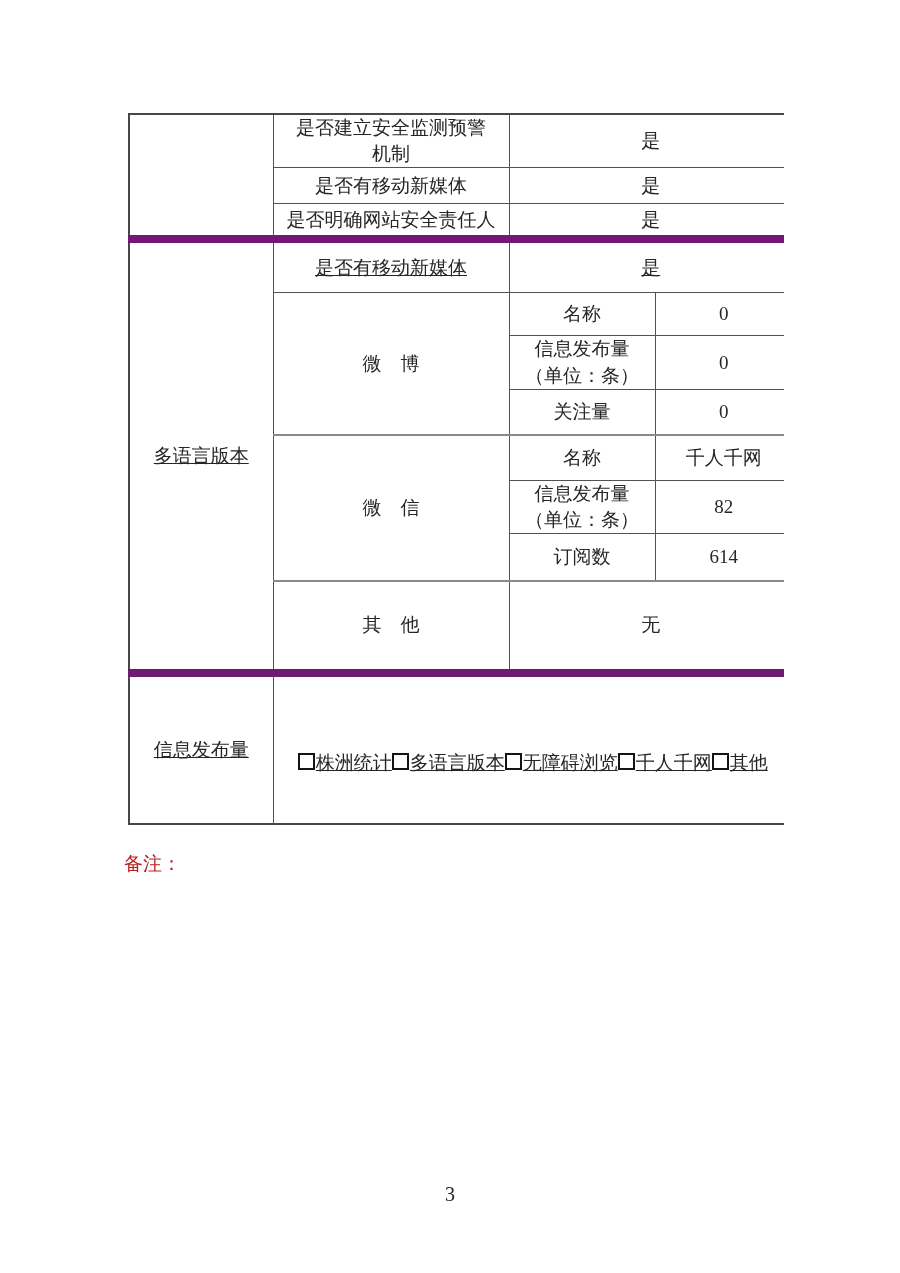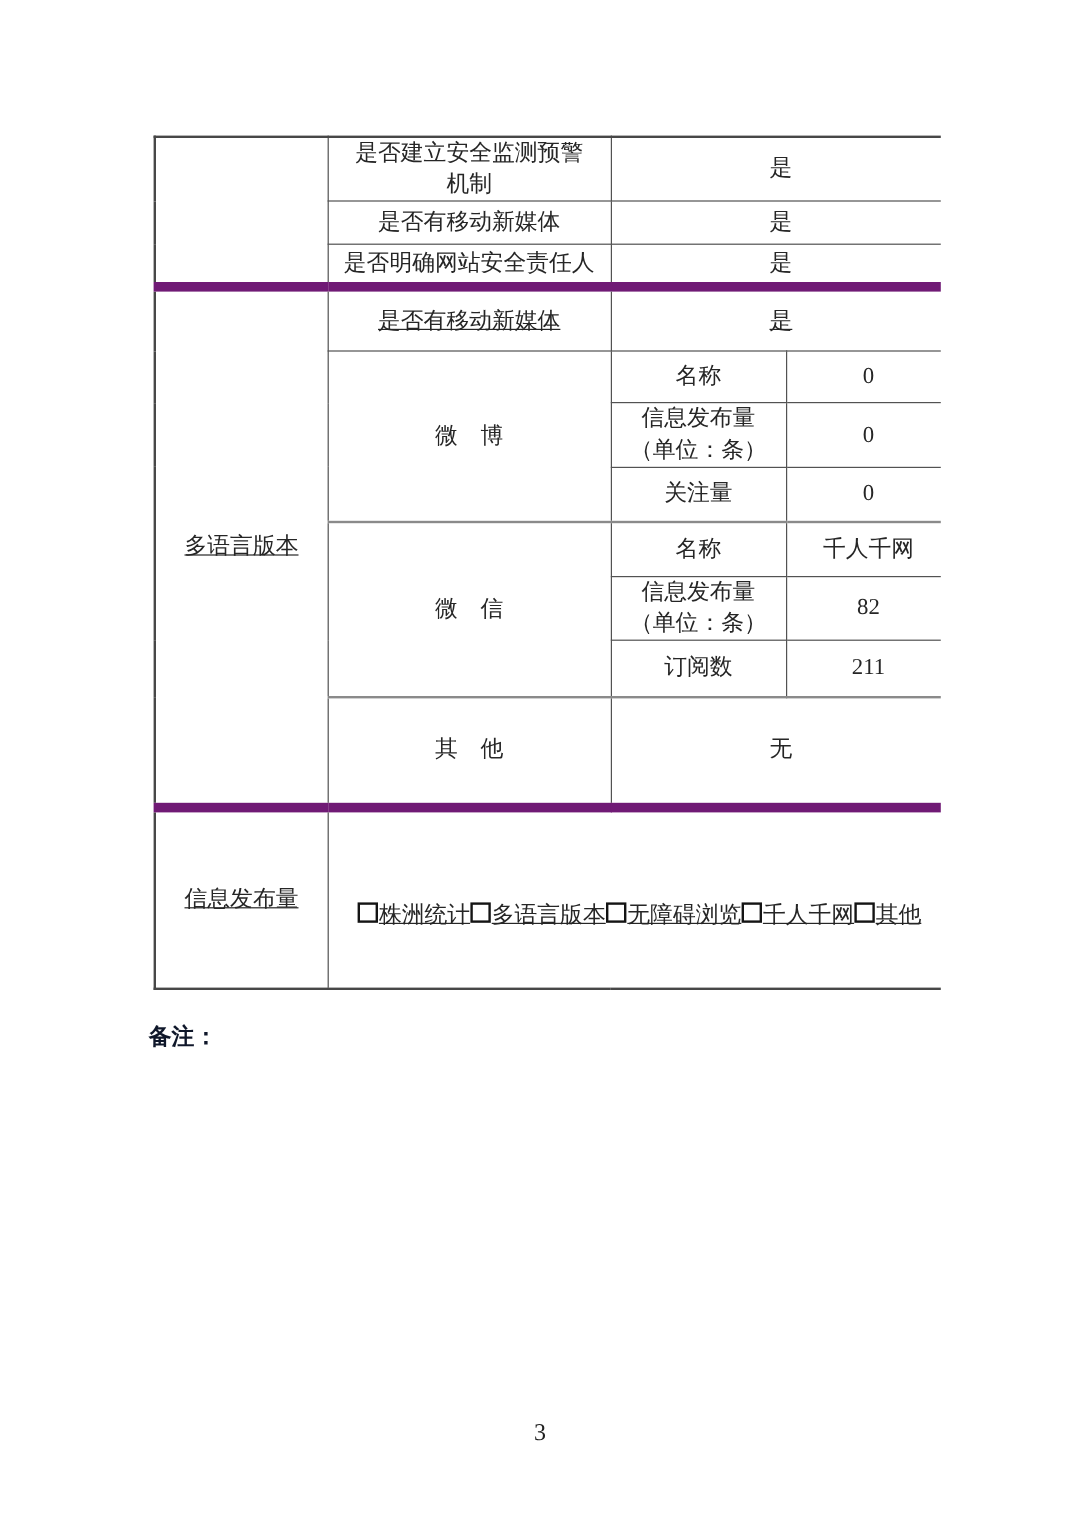--- a/index.html
+++ b/index.html
@@ -27,21 +27,21 @@
   td.cat { font-size:19px; }
   td.checks { text-align:center; letter-spacing:0; }
   .cbx {
     display:inline-block; width:13px; height:13px;
     border:2px solid #141414; background:#ffffff;
     vertical-align:-1px; margin:0 1px 0 0;
   }
   .opt { display:inline; }
   .notes {
     position:absolute; left:124px; top:851px;
-    font-size:19px; font-weight:bold; color:#0f172a;
+    font-size:19px; font-weight:normal; color:#b91c1c;
   }
   .pageno {
     position:absolute; left:0; top:1183px; width:900px;
     text-align:center; font-size:20px; color:#222222;
   }
 </style>
 </head>
 <body>
 
 <div class="page">
@@ -96,21 +96,21 @@
       <td class="c3">名称</td>
       <td>千人千网</td>
     </tr>
     <tr style="height:49px">
       <td class="c3 subl">信息发布量
 （单位：条）</td>
       <td>82</td>
     </tr>
     <tr style="height:47px">
       <td class="c3">订阅数</td>
-      <td>211</td>
+      <td>614</td>
     </tr>
 
     <tr class="gsec" style="height:92px">
       <td>其　他</td>
       <td class="c3" colspan="2">无</td>
     </tr>
 
     <tr class="sec" style="height:151px">
       <td class="cat">信息发布量</td>
       <td class="checks" colspan="3">

